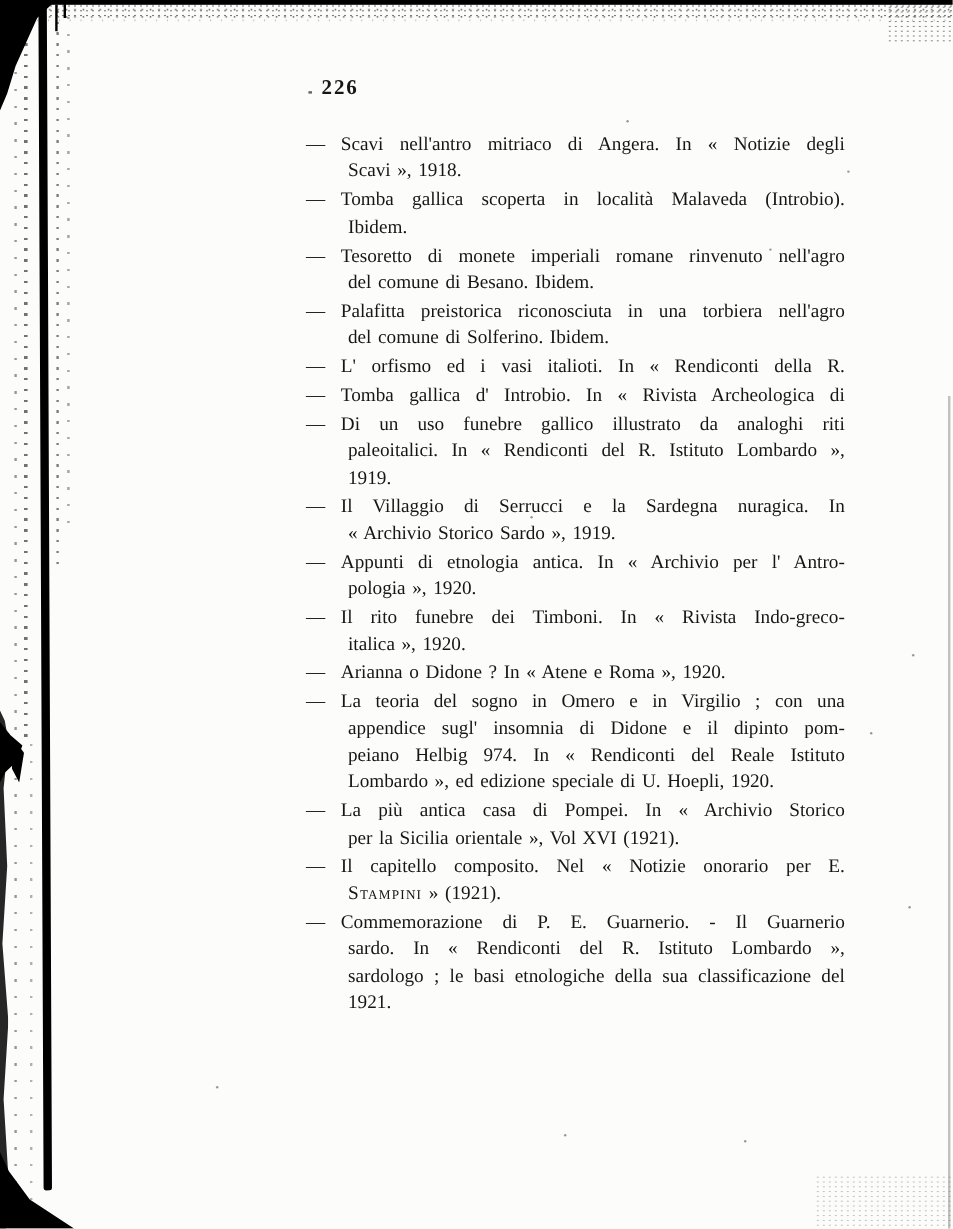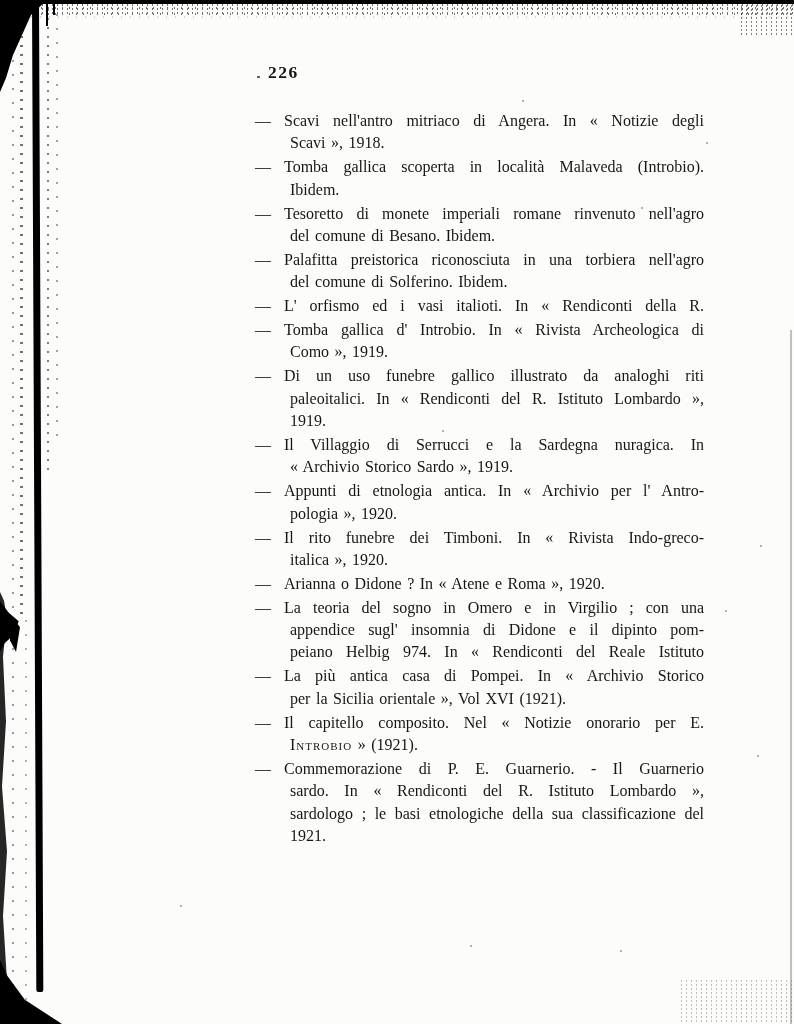--- a/index.html
+++ b/index.html
@@ -112,21 +112,20 @@
       </div>
       <div class="entry">
         <div class="line"><span class="dash">—</span><span class="seg-italic">Palafitta preistorica riconosciuta in una torbiera nell'agro</span></div>
         <div class="line cont lastline"><span class="seg-italic">del comune di Solferino.</span><span class="seg-roman"> Ibidem.</span></div>
       </div>
       <div class="entry">
         <div class="line"><span class="dash">—</span><span class="seg-italic">L' orfismo ed i vasi italioti.</span><span class="seg-roman"> In « Rendiconti della R.</span></div>
       </div>
       <div class="entry">
         <div class="line"><span class="dash">—</span><span class="seg-italic">Tomba gallica d' Introbio.</span><span class="seg-roman"> In « Rivista Archeologica di</span></div>
-        <div class="line cont lastline"><span class="seg-roman">Como », 1919.</span></div>
       </div>
       <div class="entry">
         <div class="line"><span class="dash">—</span><span class="seg-italic">Di un uso funebre gallico illustrato da analoghi riti</span></div>
         <div class="line cont"><span class="seg-italic">paleoitalici.</span><span class="seg-roman"> In « Rendiconti del R. Istituto Lombardo »,</span></div>
         <div class="line cont lastline"><span class="seg-roman">1919.</span></div>
       </div>
       <div class="entry">
         <div class="line"><span class="dash">—</span><span class="seg-italic">Il Villaggio di Serrucci e la Sardegna nuragica.</span><span class="seg-roman"> In</span></div>
         <div class="line cont lastline"><span class="seg-roman">« Archivio Storico Sardo », 1919.</span></div>
       </div>
@@ -138,28 +137,29 @@
         <div class="line"><span class="dash">—</span><span class="seg-italic">Il rito funebre dei Timboni.</span><span class="seg-roman"> In « Rivista Indo-greco-</span></div>
         <div class="line cont lastline"><span class="seg-roman">italica », 1920.</span></div>
       </div>
       <div class="entry">
         <div class="line lastline"><span class="dash">—</span><span class="seg-italic">Arianna o Didone ?</span><span class="seg-roman"> In « Atene e Roma », 1920.</span></div>
       </div>
       <div class="entry">
         <div class="line"><span class="dash">—</span><span class="seg-italic">La teoria del sogno in Omero e in Virgilio ; con una</span></div>
         <div class="line cont"><span class="seg-italic">appendice sugl' </span><span class="seg-roman">insomnia</span><span class="seg-italic"> di Didone e il dipinto pom-</span></div>
         <div class="line cont"><span class="seg-italic">peiano Helbig 974.</span><span class="seg-roman"> In « Rendiconti del Reale Istituto</span></div>
+        <div class="line cont lastline"><span class="seg-roman">Lombardo », ed edizione speciale di U. Hoepli, 1920.</span></div>
       </div>
       <div class="entry">
         <div class="line"><span class="dash">—</span><span class="seg-italic">La più antica casa di Pompei.</span><span class="seg-roman"> In « Archivio Storico</span></div>
         <div class="line cont lastline"><span class="seg-roman">per la Sicilia orientale », Vol XVI (1921).</span></div>
       </div>
       <div class="entry">
         <div class="line"><span class="dash">—</span><span class="seg-italic">Il capitello composito.</span><span class="seg-roman"> Nel « Notizie onorario per E.</span></div>
-        <div class="line cont lastline"><span class="seg-smallcaps">Introbio</span><span class="seg-roman"> » (1921).</span></div>
+        <div class="line cont lastline"><span class="seg-smallcaps">Stampini</span><span class="seg-roman"> » (1921).</span></div>
       </div>
       <div class="entry">
         <div class="line"><span class="dash">—</span><span class="seg-italic">Commemorazione di P. E. Guarnerio. - Il Guarnerio</span></div>
         <div class="line cont"><span class="seg-italic">sardo.</span><span class="seg-roman"> In « Rendiconti del R. Istituto Lombardo »,</span></div>
         <div class="line cont"><span class="seg-italic">sardologo ; le basi etnologiche della sua classificazione del</span></div>
         <div class="line cont lastline"><span class="seg-roman">1921.</span></div>
       </div>
     </div>
 
   <div>

